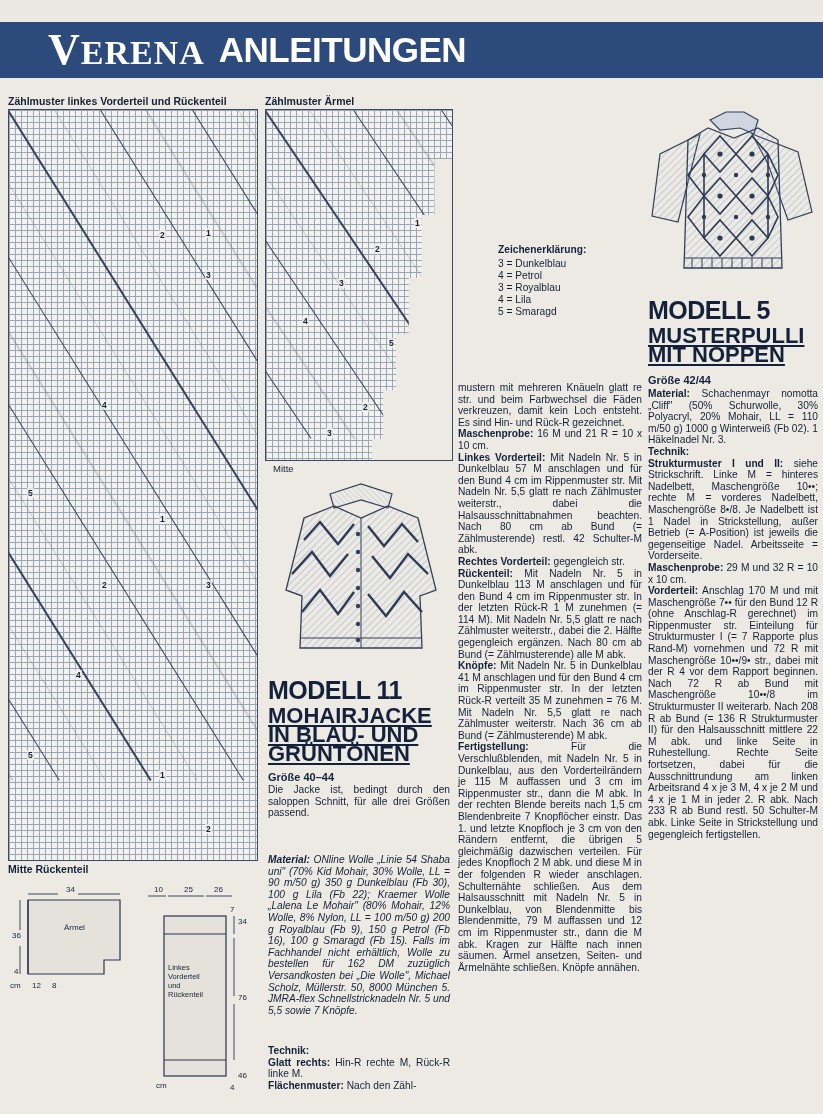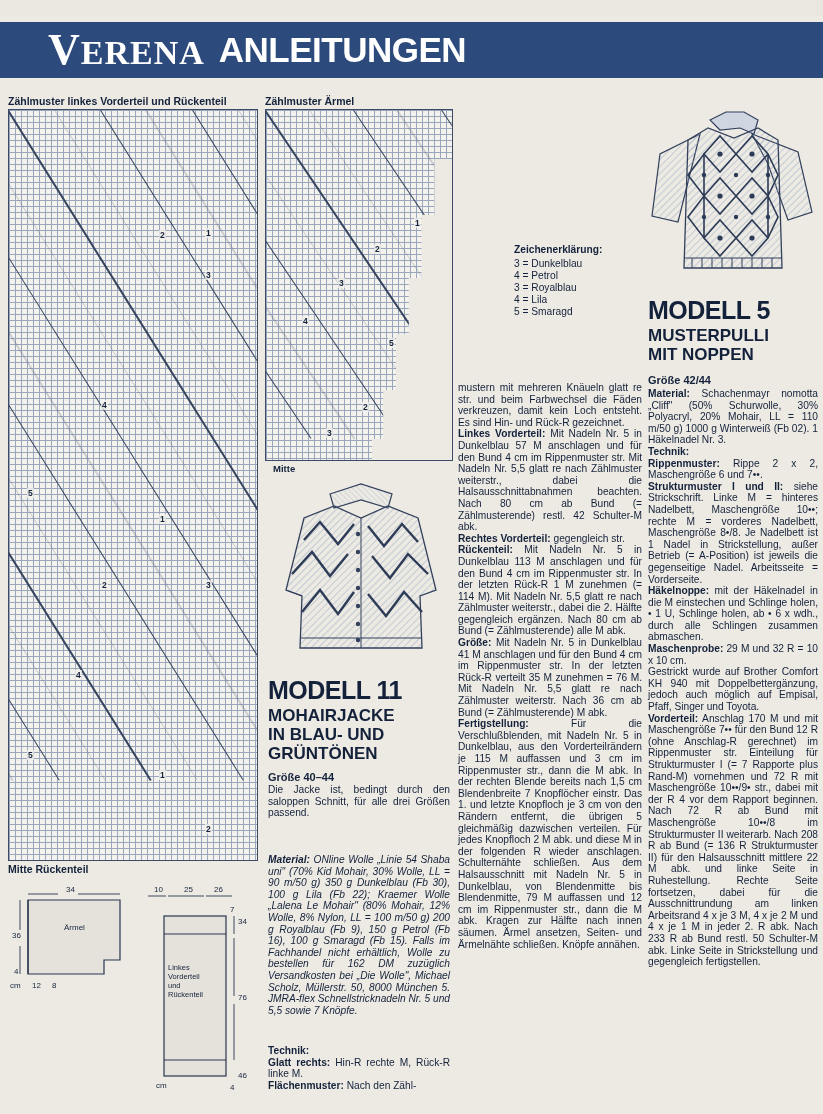--- a/index.html
+++ b/index.html
@@ -69,31 +69,32 @@
   .chart .diag{
     position:absolute;background:#3b4a68;transform-origin:0 0;height:1.4px;
   }
   .chart .num{
     position:absolute;font-size:8.5px;font-weight:bold;color:#16233d;
     background:rgba(243,242,236,0.75);padding:0 1px;
   }
   
   .legend{
     position:absolute;
-    font-size:10.2px;line-height:12px;margin-left:16px;
+    font-size:10.2px;line-height:12px;
   }
   .legend .lt{font-weight:bold;margin-bottom:2px;}
   
   .modelno{
     font-family:"Liberation Sans", sans-serif;
     font-weight:bold;font-size:25px;letter-spacing:-0.5px;
   }
   .modelname{
     font-family:"Liberation Sans", sans-serif;
-    font-weight:bold;font-size:17px;line-height:19px;
+    font-weight:bold;font-size:22px;line-height:19px;
+    text-decoration:underline;
   }
   .size{font-weight:bold;font-size:11px;}
   
   .schem{position:absolute;}
   .schem svg{display:block;}
   
   .illus{position:absolute;}
 </style>
 </head>
 <body>
@@ -160,21 +161,21 @@
       <div class="num" style="left: 108px; top: 134px;">2</div>
       <div class="num" style="left: 72px; top: 168px;">3</div>
       <div class="num" style="left: 36px; top: 206px;">4</div>
       <div class="num" style="left: 122px; top: 228px;">5</div>
       <div class="num" style="left: 150px; top: 268px;">1</div>
       <div class="num" style="left: 96px; top: 292px;">2</div>
       <div class="num" style="left: 60px; top: 318px;">3</div>
       <div style="position: absolute; right: 0px; top: 0px; width: 80px; height: 100%; background: rgb(236, 234, 227); clip-path: polygon(100% 0px, 100% 100%, 0px 100%, 0px 94%, 14% 94%, 14% 80%, 30% 80%, 30% 64%, 46% 64%, 46% 48%, 62% 48%, 62% 30%, 78% 30%, 78% 14%, 100% 14%);"></div>
       <div style="position: absolute; left: 0px; bottom: 0px; width: 100%; height: 0px; background: rgb(236, 234, 227);"></div>
     </div>
-  <div style="position:absolute;left:265px;top:447px;font-size:9.5px;font-weight:bold;padding-left:8px;">Mitte</div>
+  <div style="position:absolute;left:265px;top:447px;font-size:9.5px;font-weight:normal;padding-left:8px;">Mitte</div>
 
   <div class="legend" style="left:498px;top:228px;width:120px;">
     <div class="lt">Zeichenerklärung:</div>
     <div>3 = Dunkelblau</div>
     <div>4 = Petrol</div>
     <div>3 = Royalblau</div>
     <div>4 = Lila</div>
     <div>5 = Smaragd</div>
   </div>
 
@@ -230,24 +231,25 @@
     <p><span class="b">Material:</span><span> ONline Wolle „Linie 54 Shaba uni" (70% Kid Mohair, 30% Wolle, LL = 90 m/50 g) 350 g Dunkelblau (Fb 30), 100 g Lila (Fb 22); Kraemer Wolle „Lalena Le Mohair" (80% Mohair, 12% Wolle, 8% Nylon, LL = 100 m/50 g) 200 g Royalblau (Fb 9), 150 g Petrol (Fb 16), 100 g Smaragd (Fb 15). Falls im Fachhandel nicht erhältlich, Wolle zu bestellen für 162 DM zuzüglich Versandkosten bei „Die Wolle", Michael Scholz, Müllerstr. 50, 8000 München 5. JMRA-flex Schnellstricknadeln Nr. 5 und 5,5 sowie 7 Knöpfe.</span></p>
   </div>
   <div class="col" style="left:268px;top:1029px;width:182px;">
     <p><span class="b">Technik:</span></p>
     <p><span class="b">Glatt rechts:</span><span> Hin-R rechte M, Rück-R linke M.</span></p>
     <p><span class="b">Flächenmuster:</span><span> Nach den Zähl-</span></p>
   </div>
 
   <div class="col" style="left:458px;top:366px;width:184px;">
     <p>mustern mit mehreren Knäueln glatt re str. und beim Farbwechsel die Fäden verkreuzen, damit kein Loch entsteht. Es sind Hin- und Rück-R gezeichnet.</p>
+    <p><span class="b">Maschenprobe:</span><span> 16 M und 21 R = 10 x 10 cm.</span></p>
     <p><span class="b">Linkes Vorderteil:</span><span> Mit Nadeln Nr. 5 in Dunkelblau 57 M anschlagen und für den Bund 4 cm im Rippenmuster str. Mit Nadeln Nr. 5,5 glatt re nach Zählmuster weiterstr., dabei die Halsausschnittabnahmen beachten. Nach 80 cm ab Bund (= Zählmusterende) restl. 42 Schulter-M abk.</span></p>
     <p><span class="b">Rechtes Vorderteil:</span><span> gegengleich str.</span></p>
     <p><span class="b">Rückenteil:</span><span> Mit Nadeln Nr. 5 in Dunkelblau 113 M anschlagen und für den Bund 4 cm im Rippenmuster str. In der letzten Rück-R 1 M zunehmen (= 114 M). Mit Nadeln Nr. 5,5 glatt re nach Zählmuster weiterstr., dabei die 2. Hälfte gegengleich ergänzen. Nach 80 cm ab Bund (= Zählmusterende) alle M abk.</span></p>
-    <p><span class="b">Größe:</span><span> Mit Nadeln Nr. 5 in Dunkelblau 41 M anschlagen und für den Bund 4 cm im Rippenmuster str. In der letzten Rück-R verteilt 35 M zunehmen = 76 M. Mit Nadeln Nr. 5,5 glatt re nach Zählmuster weiterstr. Nach 36 cm ab Bund (= Zählmusterende) M abk.</span></p>
+    <p><span class="b">Knöpfe:</span><span> Mit Nadeln Nr. 5 in Dunkelblau 41 M anschlagen und für den Bund 4 cm im Rippenmuster str. In der letzten Rück-R verteilt 35 M zunehmen = 76 M. Mit Nadeln Nr. 5,5 glatt re nach Zählmuster weiterstr. Nach 36 cm ab Bund (= Zählmusterende) M abk.</span></p>
     <p><span class="b">Fertigstellung:</span><span> Für die Verschlußblenden, mit Nadeln Nr. 5 in Dunkelblau, aus den Vorderteilrändern je 115 M auffassen und 3 cm im Rippenmuster str., dann die M abk. In der rechten Blende bereits nach 1,5 cm Blendenbreite 7 Knopflöcher einstr. Das 1. und letzte Knopfloch je 3 cm von den Rändern entfernt, die übrigen 5 gleichmäßig dazwischen verteilen. Für jedes Knopfloch 2 M abk. und diese M in der folgenden R wieder anschlagen. Schulternähte schließen. Aus dem Halsausschnitt mit Nadeln Nr. 5 in Dunkelblau, von Blendenmitte bis Blendenmitte, 79 M auffassen und 12 cm im Rippenmuster str., dann die M abk. Kragen zur Hälfte nach innen säumen. Ärmel ansetzen, Seiten- und Ärmelnähte schließen. Knöpfe annähen.</span></p>
   </div>
 
   <div class="illus" style="left:648px;top:84px;">
     <svg width="170" height="190" viewBox="0 0 170 190">
       <defs>
         <pattern id="hatch3" width="5" height="5" patternUnits="userSpaceOnUse" patternTransform="rotate(45)">
           <line x1="0" y1="0" x2="0" y2="5" stroke="#9fb0c6" stroke-width="1.1"></line>
         </pattern>
       </defs>
@@ -306,25 +308,22 @@
   <div class="modelno" style="position:absolute;left:648px;top:280px;">MODELL 5</div>
   <div class="modelname" style="position:absolute;left:648px;top:310px;width:170px;">
     <div>MUSTERPULLI</div>
     <div>MIT NOPPEN</div>
   </div>
   <div class="size" style="position:absolute;left:648px;top:358px;">Größe 42/44</div>
 
   <div class="col" style="left:648px;top:372px;width:170px;">
     <p><span class="b">Material:</span><span> Schachenmayr nomotta „Cliff" (50% Schurwolle, 30% Polyacryl, 20% Mohair, LL = 110 m/50 g) 1000 g Winterweiß (Fb 02). 1 Häkelnadel Nr. 3.</span></p>
     <p><span class="b">Technik:</span></p>
-    <p><span class="b">Rippenmuster:</span><span> Rippe 2 x 2, Maschengröße 6 und 7••.</span></p>
     <p><span class="b">Strukturmuster I und II:</span><span> siehe Strickschrift. Linke M = hinteres Nadelbett, Maschengröße 10••; rechte M = vorderes Nadelbett, Maschengröße 8•/8. Je Nadelbett ist 1 Nadel in Strickstellung, außer Betrieb (= A-Position) ist jeweils die gegenseitige Nadel. Arbeitsseite = Vorderseite.</span></p>
-    <p><span class="b">Häkelnoppe:</span><span> mit der Häkelnadel in die M einstechen und Schlinge holen, • 1 U, Schlinge holen, ab • 6 x wdh., durch alle Schlingen zusammen abmaschen.</span></p>
     <p><span class="b">Maschenprobe:</span><span> 29 M und 32 R = 10 x 10 cm.</span></p>
-    <p>Gestrickt wurde auf Brother Comfort KH 940 mit Doppelbettergänzung, jedoch auch möglich auf Empisal, Pfaff, Singer und Toyota.</p>
     <p><span class="b">Vorderteil:</span><span> Anschlag 170 M und mit Maschengröße 7•• für den Bund 12 R (ohne Anschlag-R gerechnet) im Rippenmuster str. Einteilung für Strukturmuster I (= 7 Rapporte plus Rand-M) vornehmen und 72 R mit Maschengröße 10••/9• str., dabei mit der R 4 vor dem Rapport beginnen. Nach 72 R ab Bund mit Maschengröße 10••/8 im Strukturmuster II weiterarb. Nach 208 R ab Bund (= 136 R Strukturmuster II) für den Halsausschnitt mittlere 22 M abk. und linke Seite in Ruhestellung. Rechte Seite fortsetzen, dabei für die Ausschnittrundung am linken Arbeitsrand 4 x je 3 M, 4 x je 2 M und 4 x je 1 M in jeder 2. R abk. Nach 233 R ab Bund restl. 50 Schulter-M abk. Linke Seite in Strickstellung und gegengleich fertigstellen.</span></p>
   </div>
 
   <div class="caption" style="position:absolute;left:8px;top:847px;">Mitte Rückenteil</div>
 
   <div class="schem" style="left:8px;top:862px;">
     <svg width="250" height="240" viewBox="0 0 250 240">
 
       <g stroke="#2a3category"></g>
       <g stroke="#2a3550" stroke-width="1.2" fill="none">

